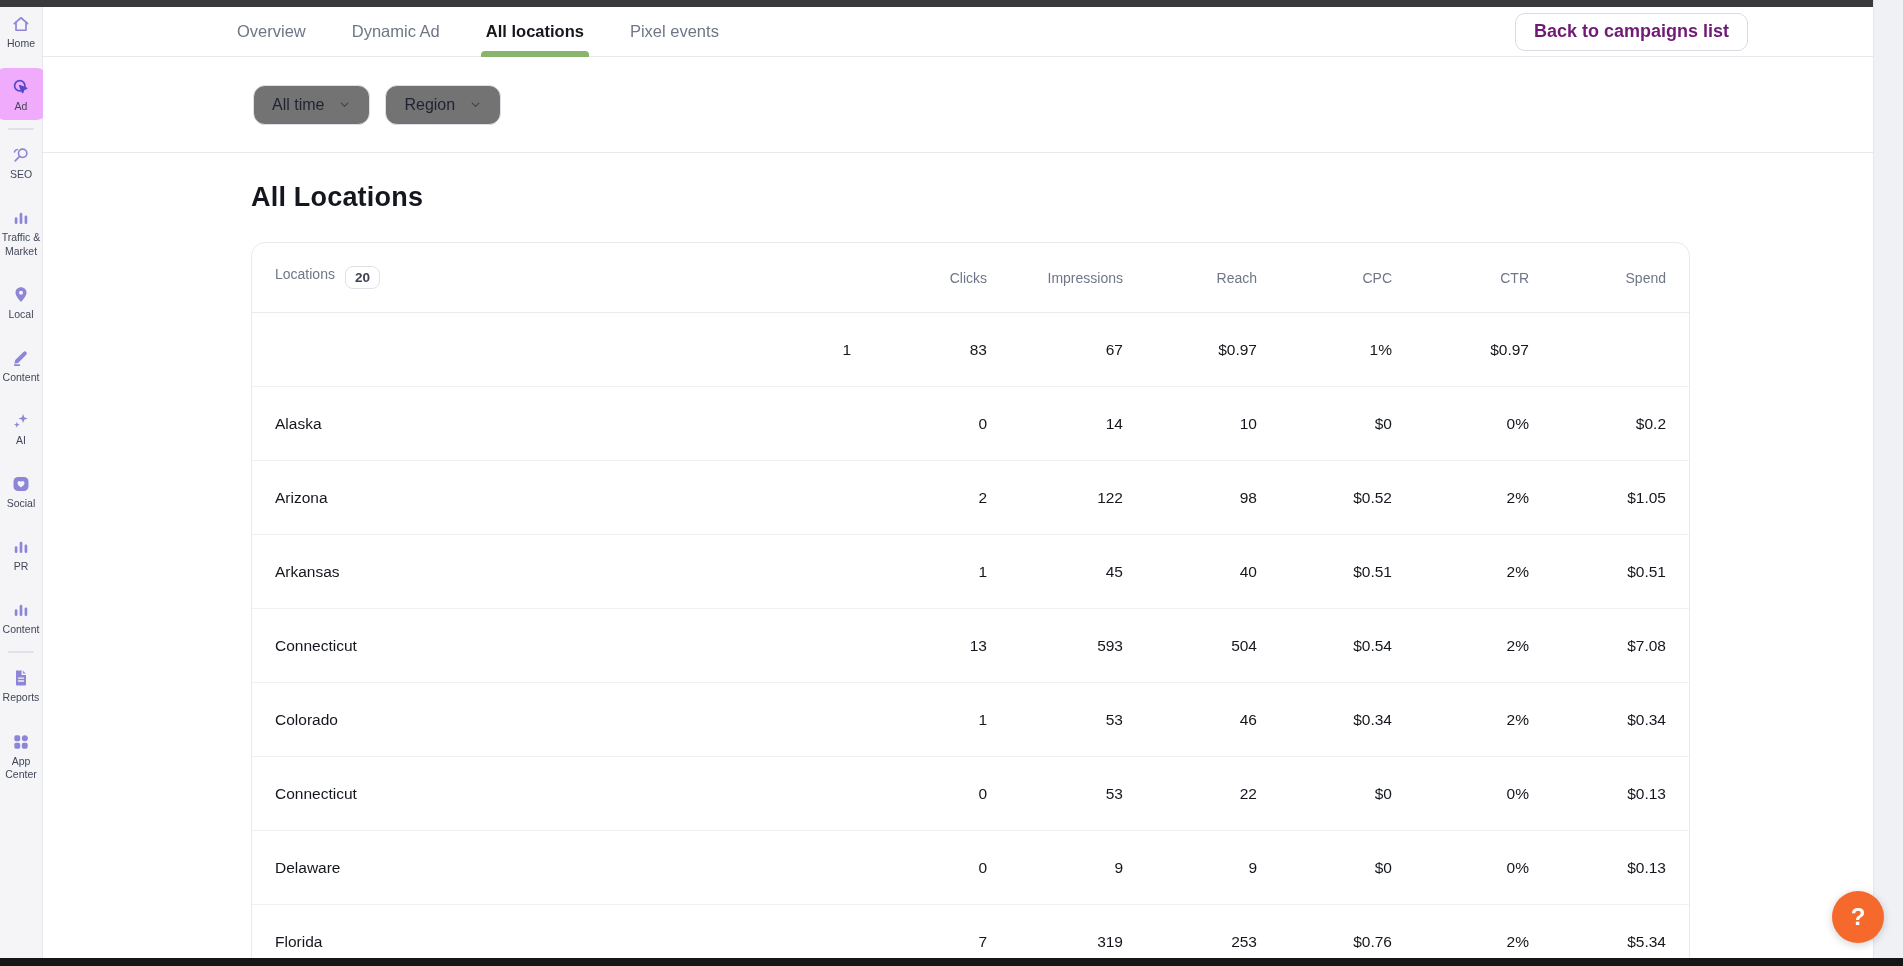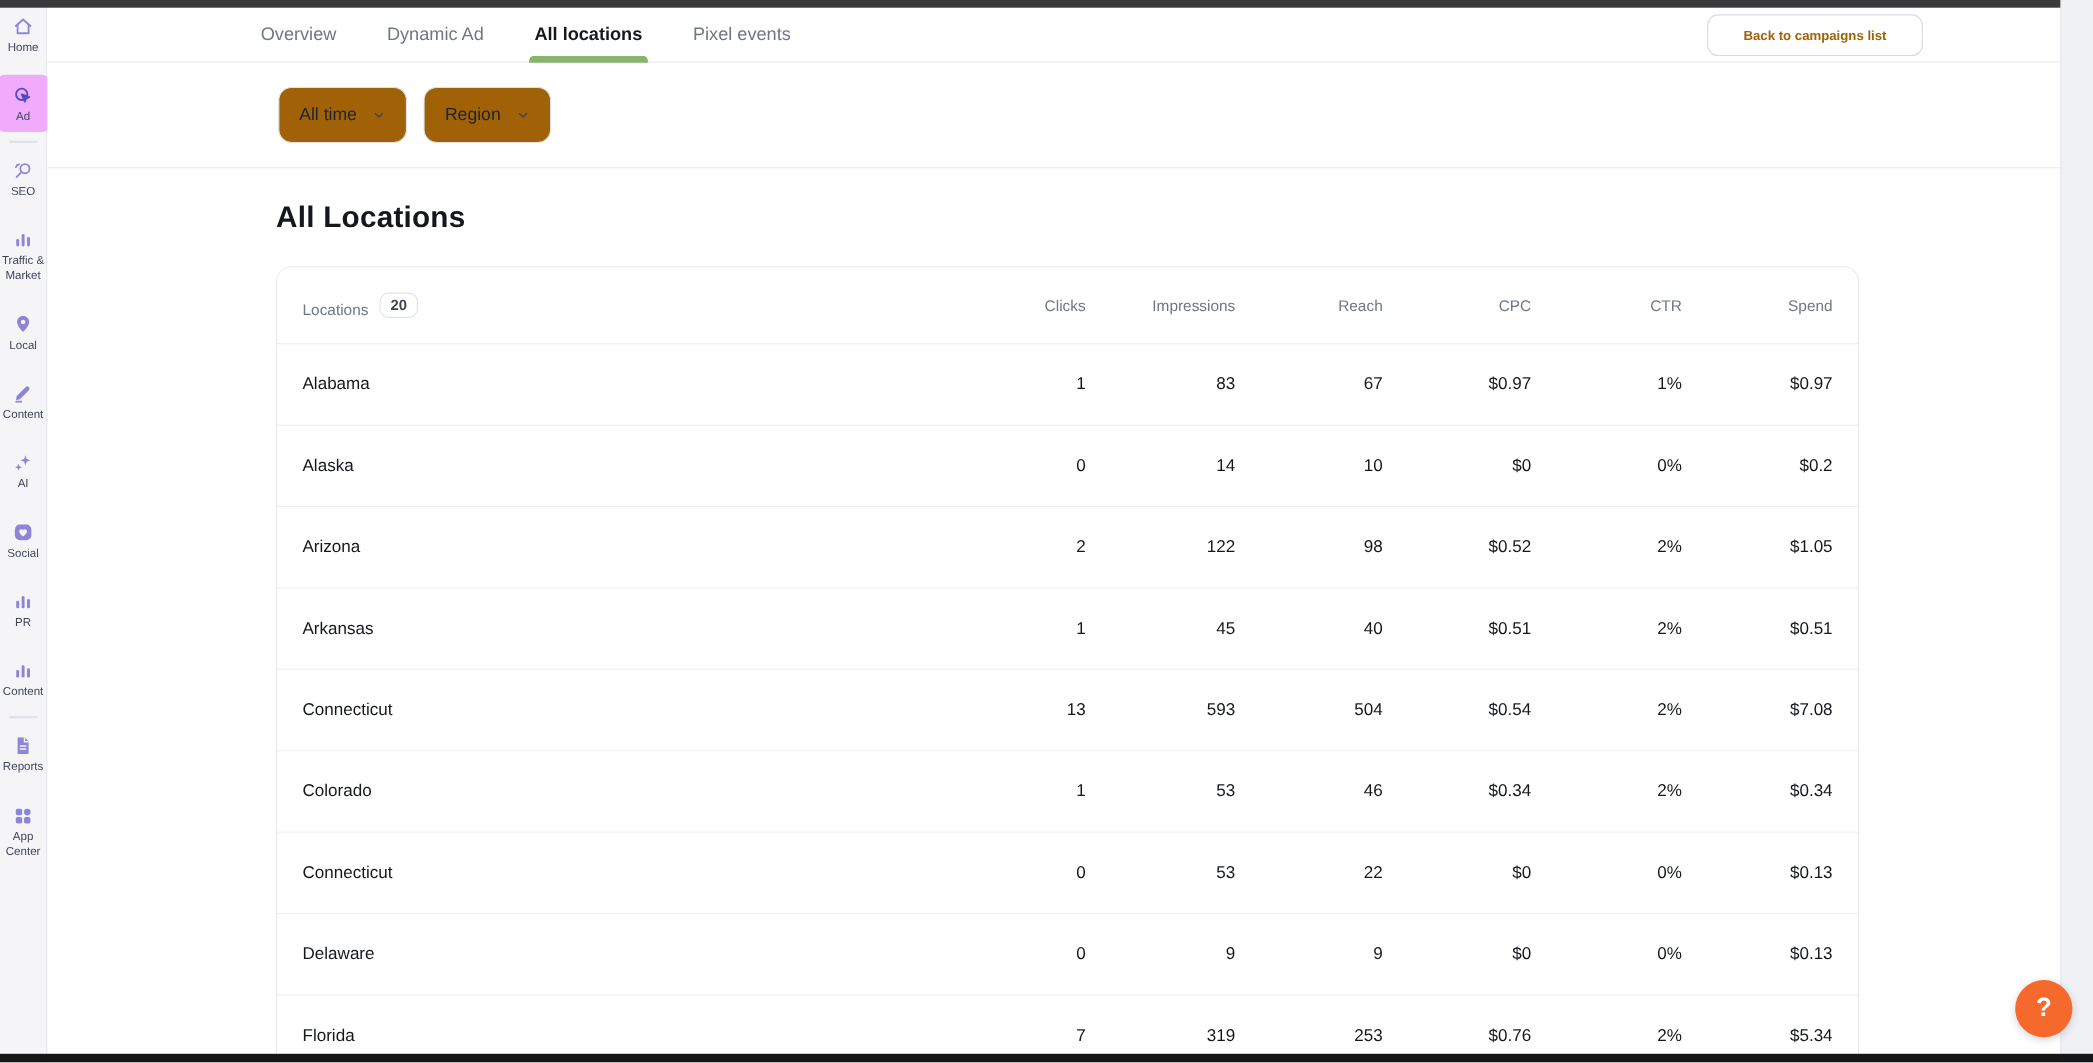--- a/index.html
+++ b/index.html
@@ -44,52 +44,52 @@
     display:flex; align-items:center; font-size:16.5px; color:#6f7684;
     cursor:pointer; position:relative; padding:0 2px;
   }
   .tab.active { color:#14171d; font-weight:700; }
   .tab.active::after {
     content:""; position:absolute; left:-3px; right:-3px; bottom:-1px;
     height:6px; background:#86b56b; border-radius:4px 4px 0 0;
   }
   .back-btn {
     margin-left:auto; margin-right:155px; align-self:center;
-    height:38px; padding:0 32px; background:#fff;
+    height:38px; padding:0 18px; background:#fff;
     border:1px solid #d8dce1; border-radius:10px;
-    font-family:inherit; font-size:12px; font-weight:700; color:#a16207; cursor:pointer;
+    font-family:inherit; font-size:18px; font-weight:700; color:#701a75; cursor:pointer;
   }
 
   .filterbar {
     height:96px; border-bottom:1px solid #e8eaee; background:#fff;
     display:flex; align-items:center; gap:15px; padding-left:210px;
   }
   .pill {
-    height:51px; padding:0 18px; background:#a16207; display:flex; align-items:center; gap:14px;
+    height:40px; padding:0 18px; background:#737373; display:flex; align-items:center; gap:14px;
     border:1px solid #dde1e7; border-radius:12px; cursor:pointer;
     font-size:16px; color:#1d2330;
   }
   .pill .chev { width:13px; height:13px; color:#3f4654; display:block; }
   .pill .chev svg { width:13px; height:13px; display:block; }
 
   .content { flex:1; overflow:hidden; padding-left:208px; }
   .page-title { margin-top:29px; font-size:27px; font-weight:700; color:#14171d; letter-spacing:.2px; }
 
   .card {
     margin-top:29px; width:1439px;
     border:1px solid #e8eaee; border-radius:14px 14px 0 0; background:#fff;
   }
   .thead, .trow {
     display:grid;
     grid-template-columns:minmax(0,1fr) 136px 136px 134px 135px 137px 137px;
     align-items:center; padding:0 23px;
   }
   .thead { height:70px; border-bottom:1px solid #e9ecef; }
   .th { font-size:14px; color:#6e7687; font-weight:500; text-align:right; }
-  .th-loc { display:flex; align-items:flex-end; gap:10px; text-align:left; }
+  .th-loc { display:flex; align-items:flex-start; gap:10px; text-align:left; }
   .count-badge {
     border:1px solid #dfe3e8; border-radius:8px; padding:3px 9px;
     font-size:13.5px; color:#3d4350; font-weight:600; background:#fff;
   }
   .trow { height:74px; border-bottom:1px solid #eef0f4; cursor:default; }
   .cell { font-size:15.5px; color:#14171d; text-align:right; }
   .cell.loc { text-align:left; }
 
   .help-btn {
     position:absolute; right:19px; bottom:23px; width:52px; height:52px;
@@ -276,21 +276,20 @@
           </div>
           <div class="th">Clicks</div>
           <div class="th">Impressions</div>
           <div class="th">Reach</div>
           <div class="th">CPC</div>
           <div class="th">CTR</div>
           <div class="th">Spend</div>
         </div>
         <div id="tbody">
             <div class="trow">
-    <div class="cell loc">Alabama</div>
     <div class="cell">1</div>
     <div class="cell">83</div>
     <div class="cell">67</div>
     <div class="cell">$0.97</div>
     <div class="cell">1%</div>
     <div class="cell">$0.97</div>
   </div>
             <div class="trow">
     <div class="cell loc">Alaska</div>
     <div class="cell">0</div>

